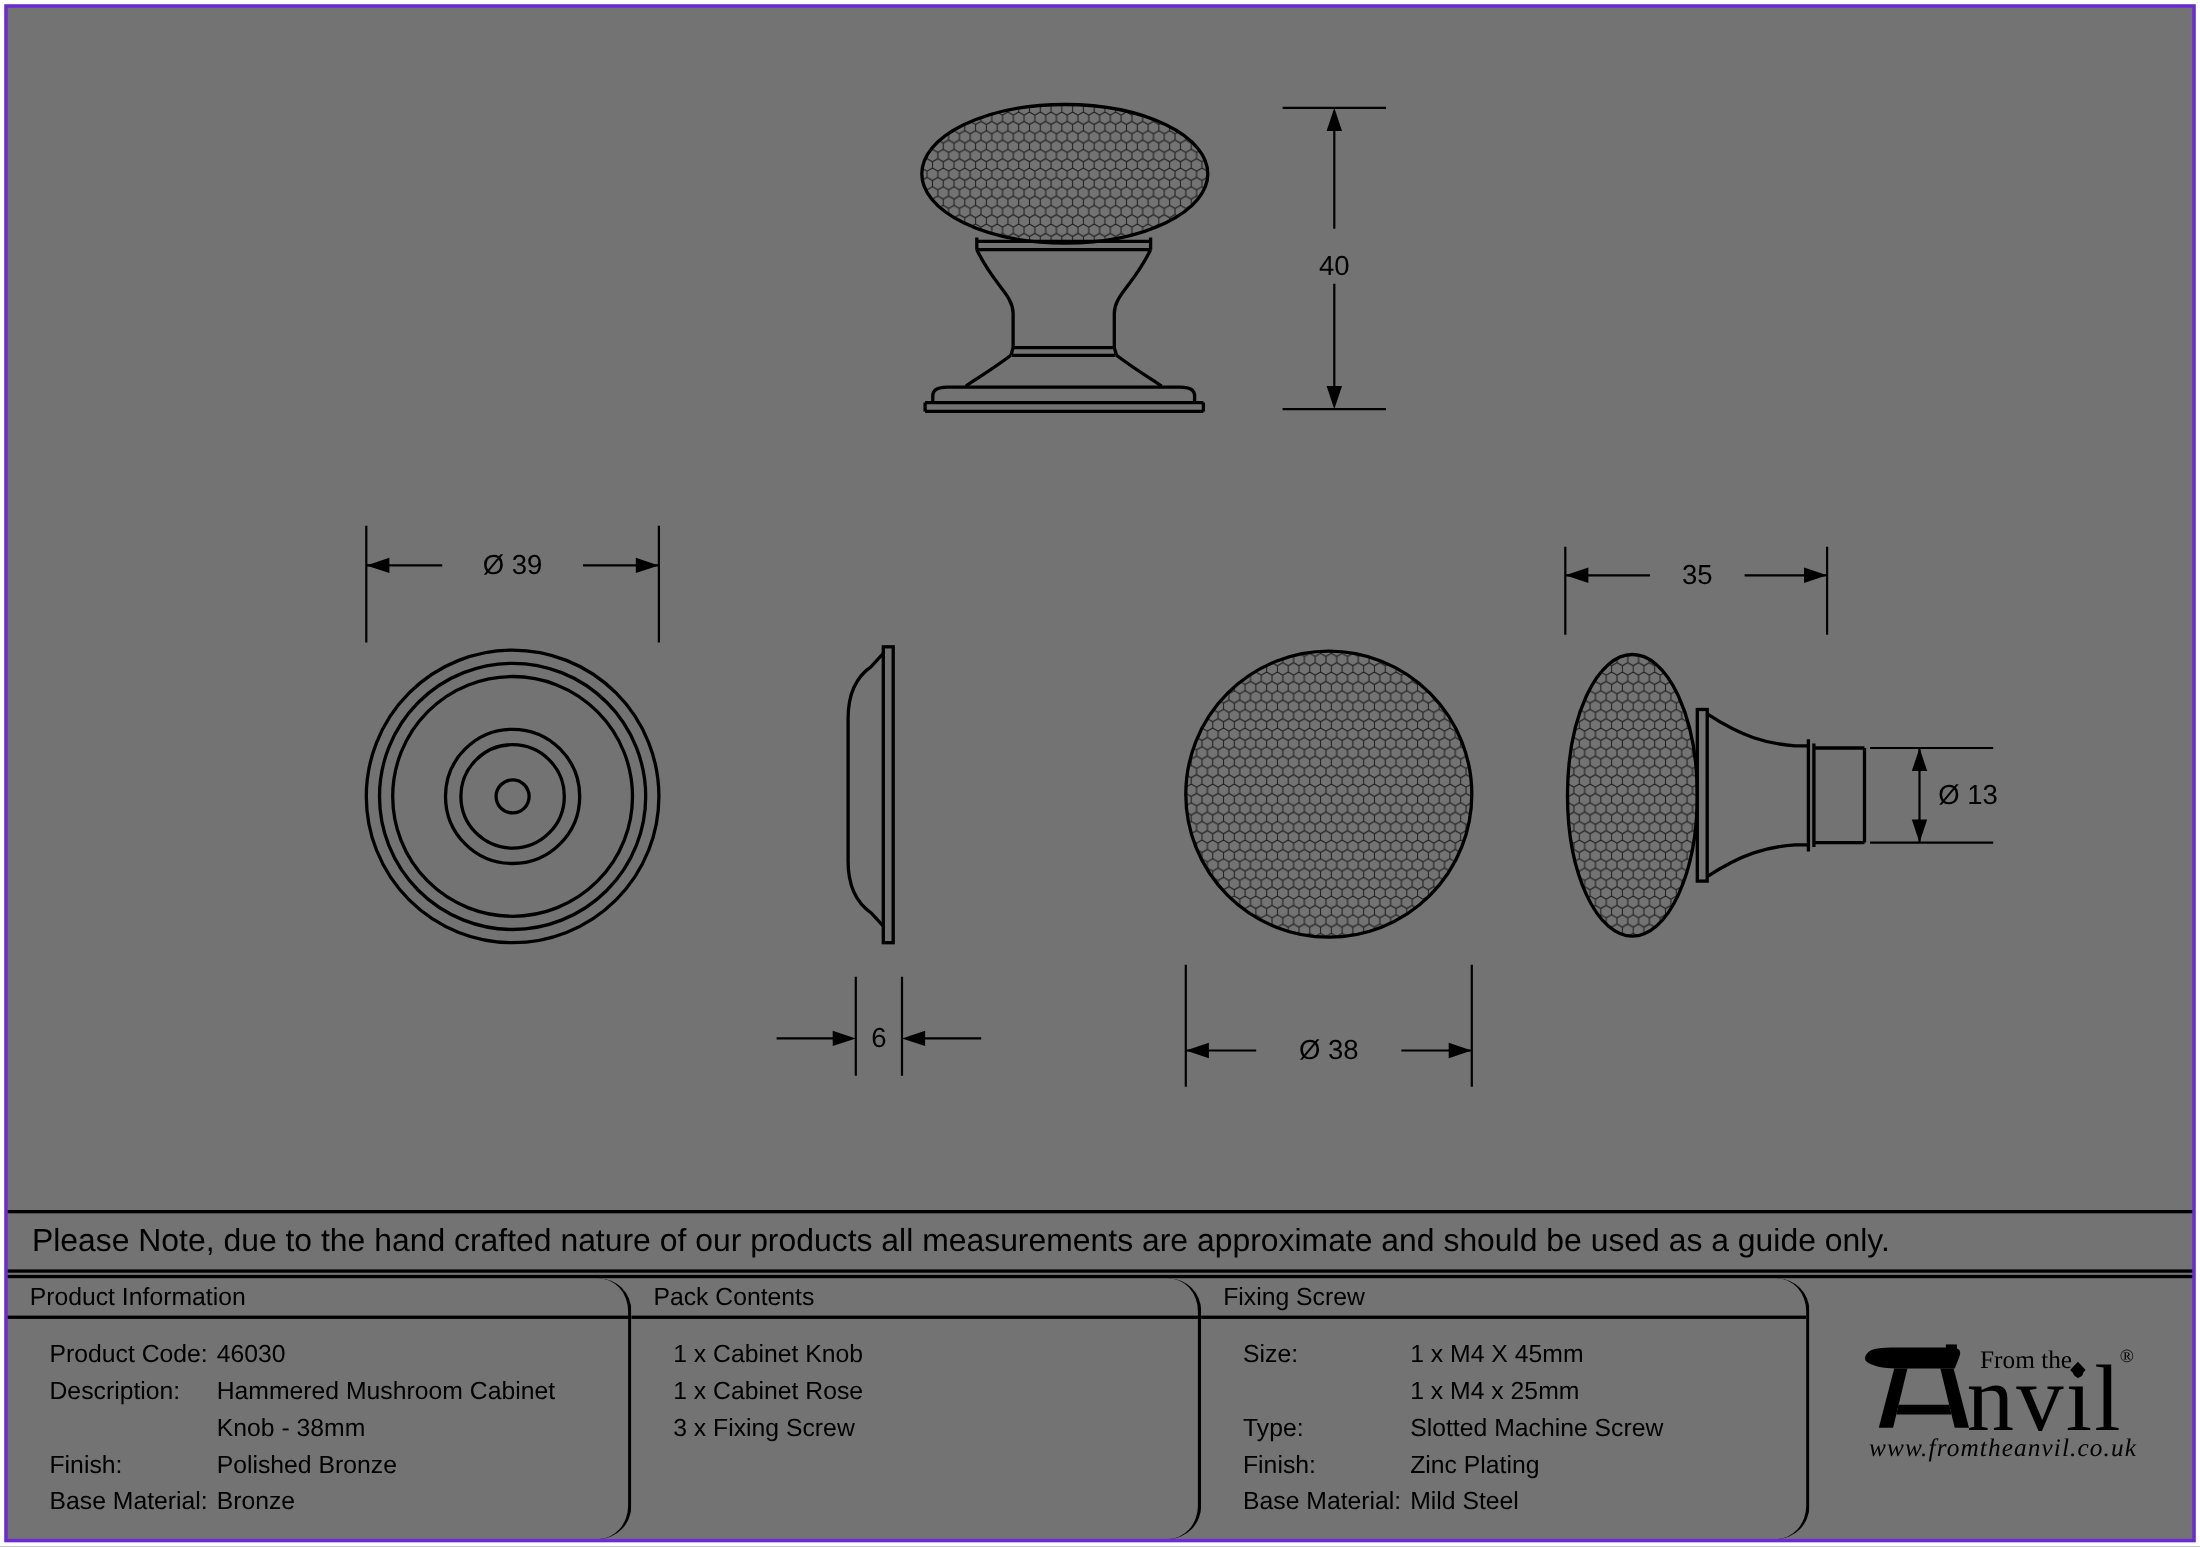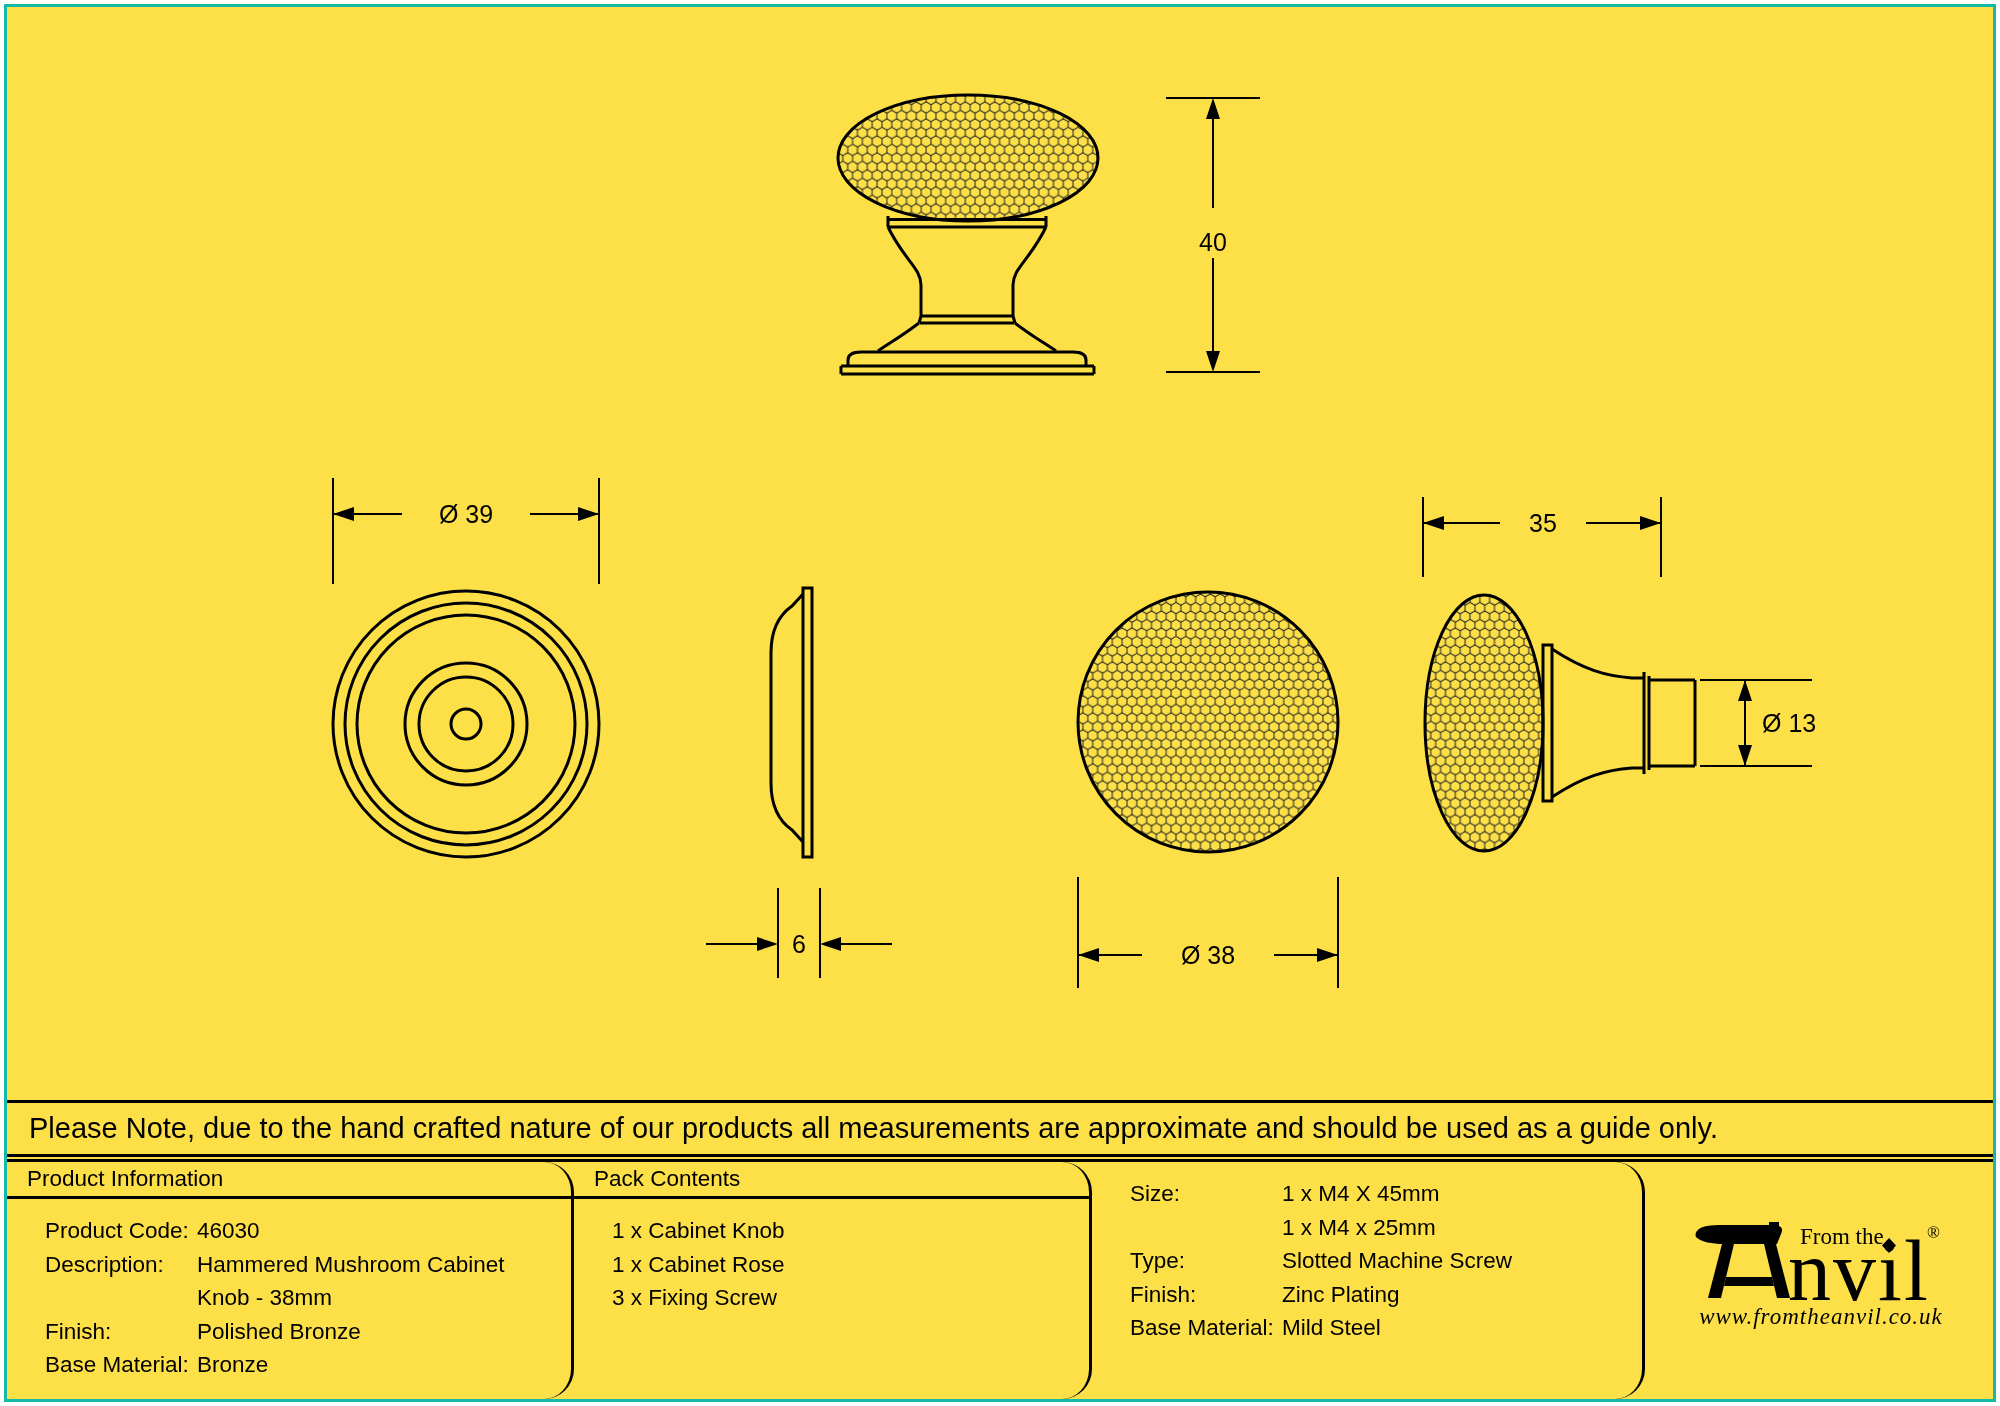--- a/index.html
+++ b/index.html
@@ -1,22 +1,22 @@
 <!DOCTYPE html>
 <html><head>
 <meta charset="utf-8">
 <style>
   html,body { margin:0; padding:0; }
   body {
     width:2000px; height:1406px; background:#fff; color:#000;
     font-family:"Liberation Sans", sans-serif; position:relative;
   }
   .sheet {
-    position:absolute; inset:4px; border:3px solid #14b8a6;
-    display:flex; flex-direction:column; background:#fde047;
+    position:absolute; inset:4px; border:3px solid #6d28d9;
+    display:flex; flex-direction:column; background:#737373;
   }
   .drawing-wrap { height:1093px; border-bottom:3px solid #000; overflow:hidden; }
   svg.drawing { display:block; }
 
   .note-bar {
     height:54px; border-bottom:3px solid #000;
     display:flex; align-items:center; padding-left:22px;
     font-size:29px; box-sizing:border-box;
   }
 
@@ -186,20 +186,21 @@
     <div class="col col2 col-bordered">
       <div class="col-header">Pack Contents</div>
       <div class="col-body">
         <div class="kv-row">1 x Cabinet Knob</div>
         <div class="kv-row">1 x Cabinet Rose</div>
         <div class="kv-row">3 x Fixing Screw</div>
       </div>
     </div>
 
     <div class="col col3 col-bordered">
+      <div class="col-header">Fixing Screw</div>
       <div class="col-body">
         <div class="kv-row">
           <span class="k">Size:</span><span class="v">1 x M4 X 45mm</span>
         </div>
         <div class="kv-row">
           <span class="k"></span><span class="v">1 x M4 x 25mm</span>
         </div>
         <div class="kv-row">
           <span class="k">Type:</span><span class="v">Slotted Machine Screw</span>
         </div>

